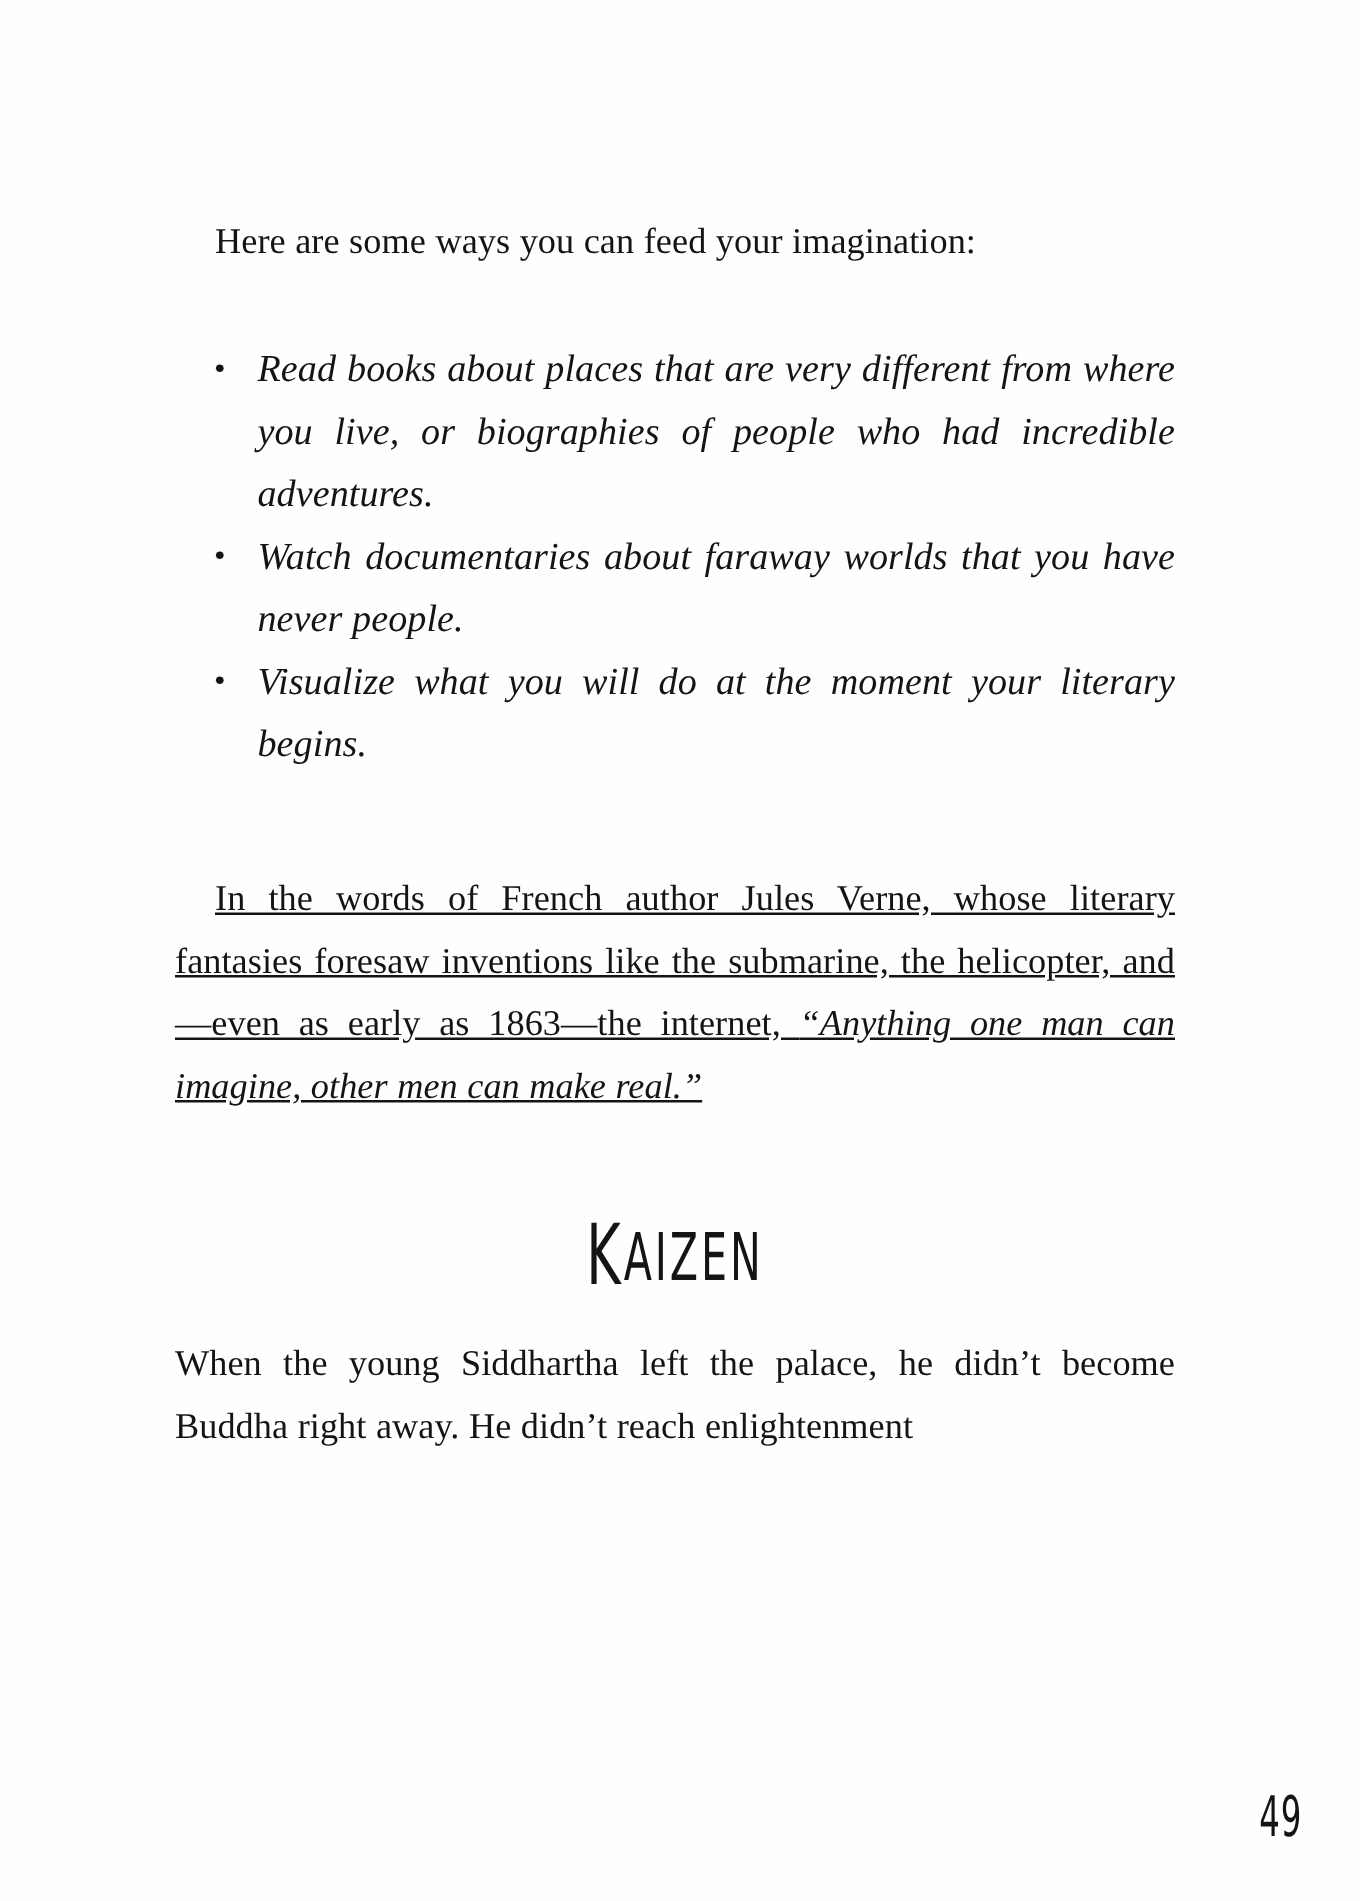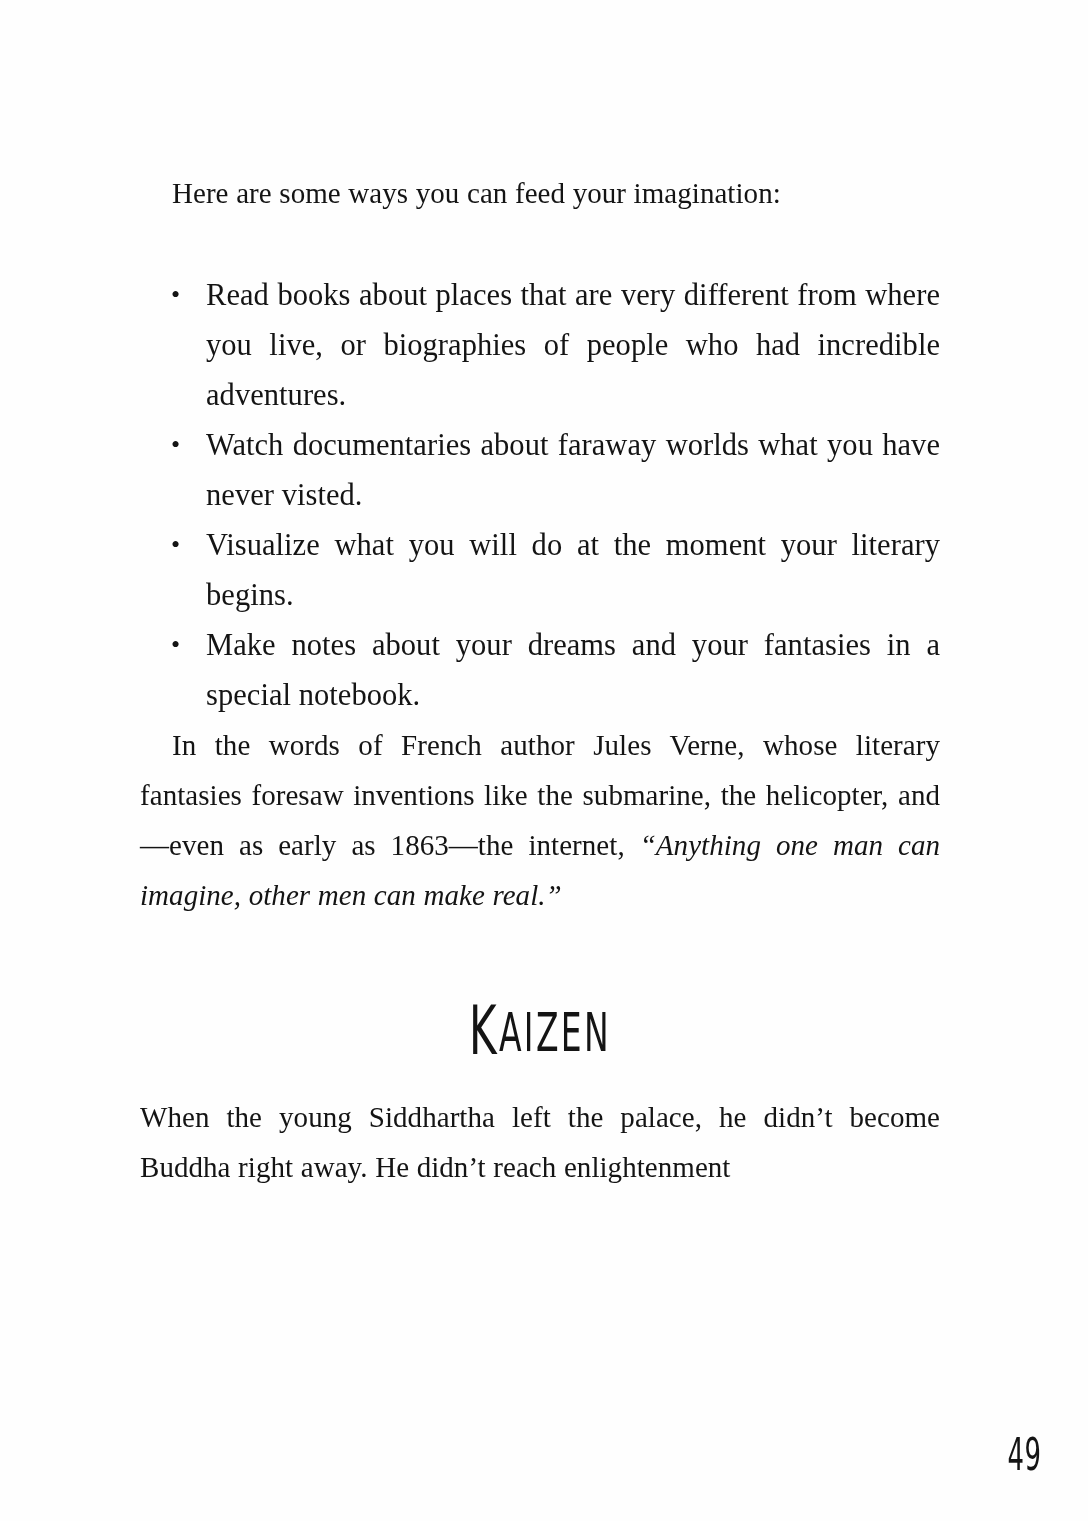--- a/index.html
+++ b/index.html
@@ -63,39 +63,42 @@
 
   .bullet-item {
     position: relative;
     padding-left: 66px;
     font-size: 30.5px;
     line-height: 50px;
     text-align: justify;
     text-justify: inter-word;
     color: #141414;
     letter-spacing: 0.05px;
+    font-style: italic;
   }
 
   .bullet-item::before {
     content: "\2022";
     position: absolute;
     left: 31px;
     top: 0;
     font-size: 26px;
     line-height: 50px;
     color: #141414;
   }
 
   
   .bullet-item > span,
   .para > span {
     display: inline;
   }
 
   .verne {
+    margin-top: 74px;
+    text-decoration: underline;
   }
 
   .quote {
     font-style: italic;
     font-family: "Liberation Serif", "DejaVu Serif", serif;
   }
 
   
   .section-heading {
     margin-top: 82px;
@@ -138,23 +141,22 @@
 <body>
 
 <div class="page">
 
   <div class="content">
 
     <p class="para indent intro">Here are some ways you can feed your imagination:</p>
 
     <ul class="bullets">
       <li class="bullet-item">Read books about places that are very different from where you live, or biographies of people who had incredible adventures.</li>
-      <li class="bullet-item">Watch documentaries about faraway worlds what you have never visted.</li>
+      <li class="bullet-item">Watch documentaries about faraway worlds that you have never people.</li>
       <li class="bullet-item">Visualize what you will do at the moment your literary begins.</li>
-      <li class="bullet-item">Make notes about your dreams and your fantasies in a special notebook.</li>
     </ul>
 
     <p class="para indent verne">
       <span>In the words of French author Jules Verne, whose literary fantasies foresaw inventions like the submarine, the helicopter, and—even as early as 1863—the internet, </span><span class="quote">“Anything one man can imagine, other men can make real.”</span>
     </p>
 
     <div class="section-heading">
       <span class="cap">K</span><span>AIZEN</span>
     </div>
 

